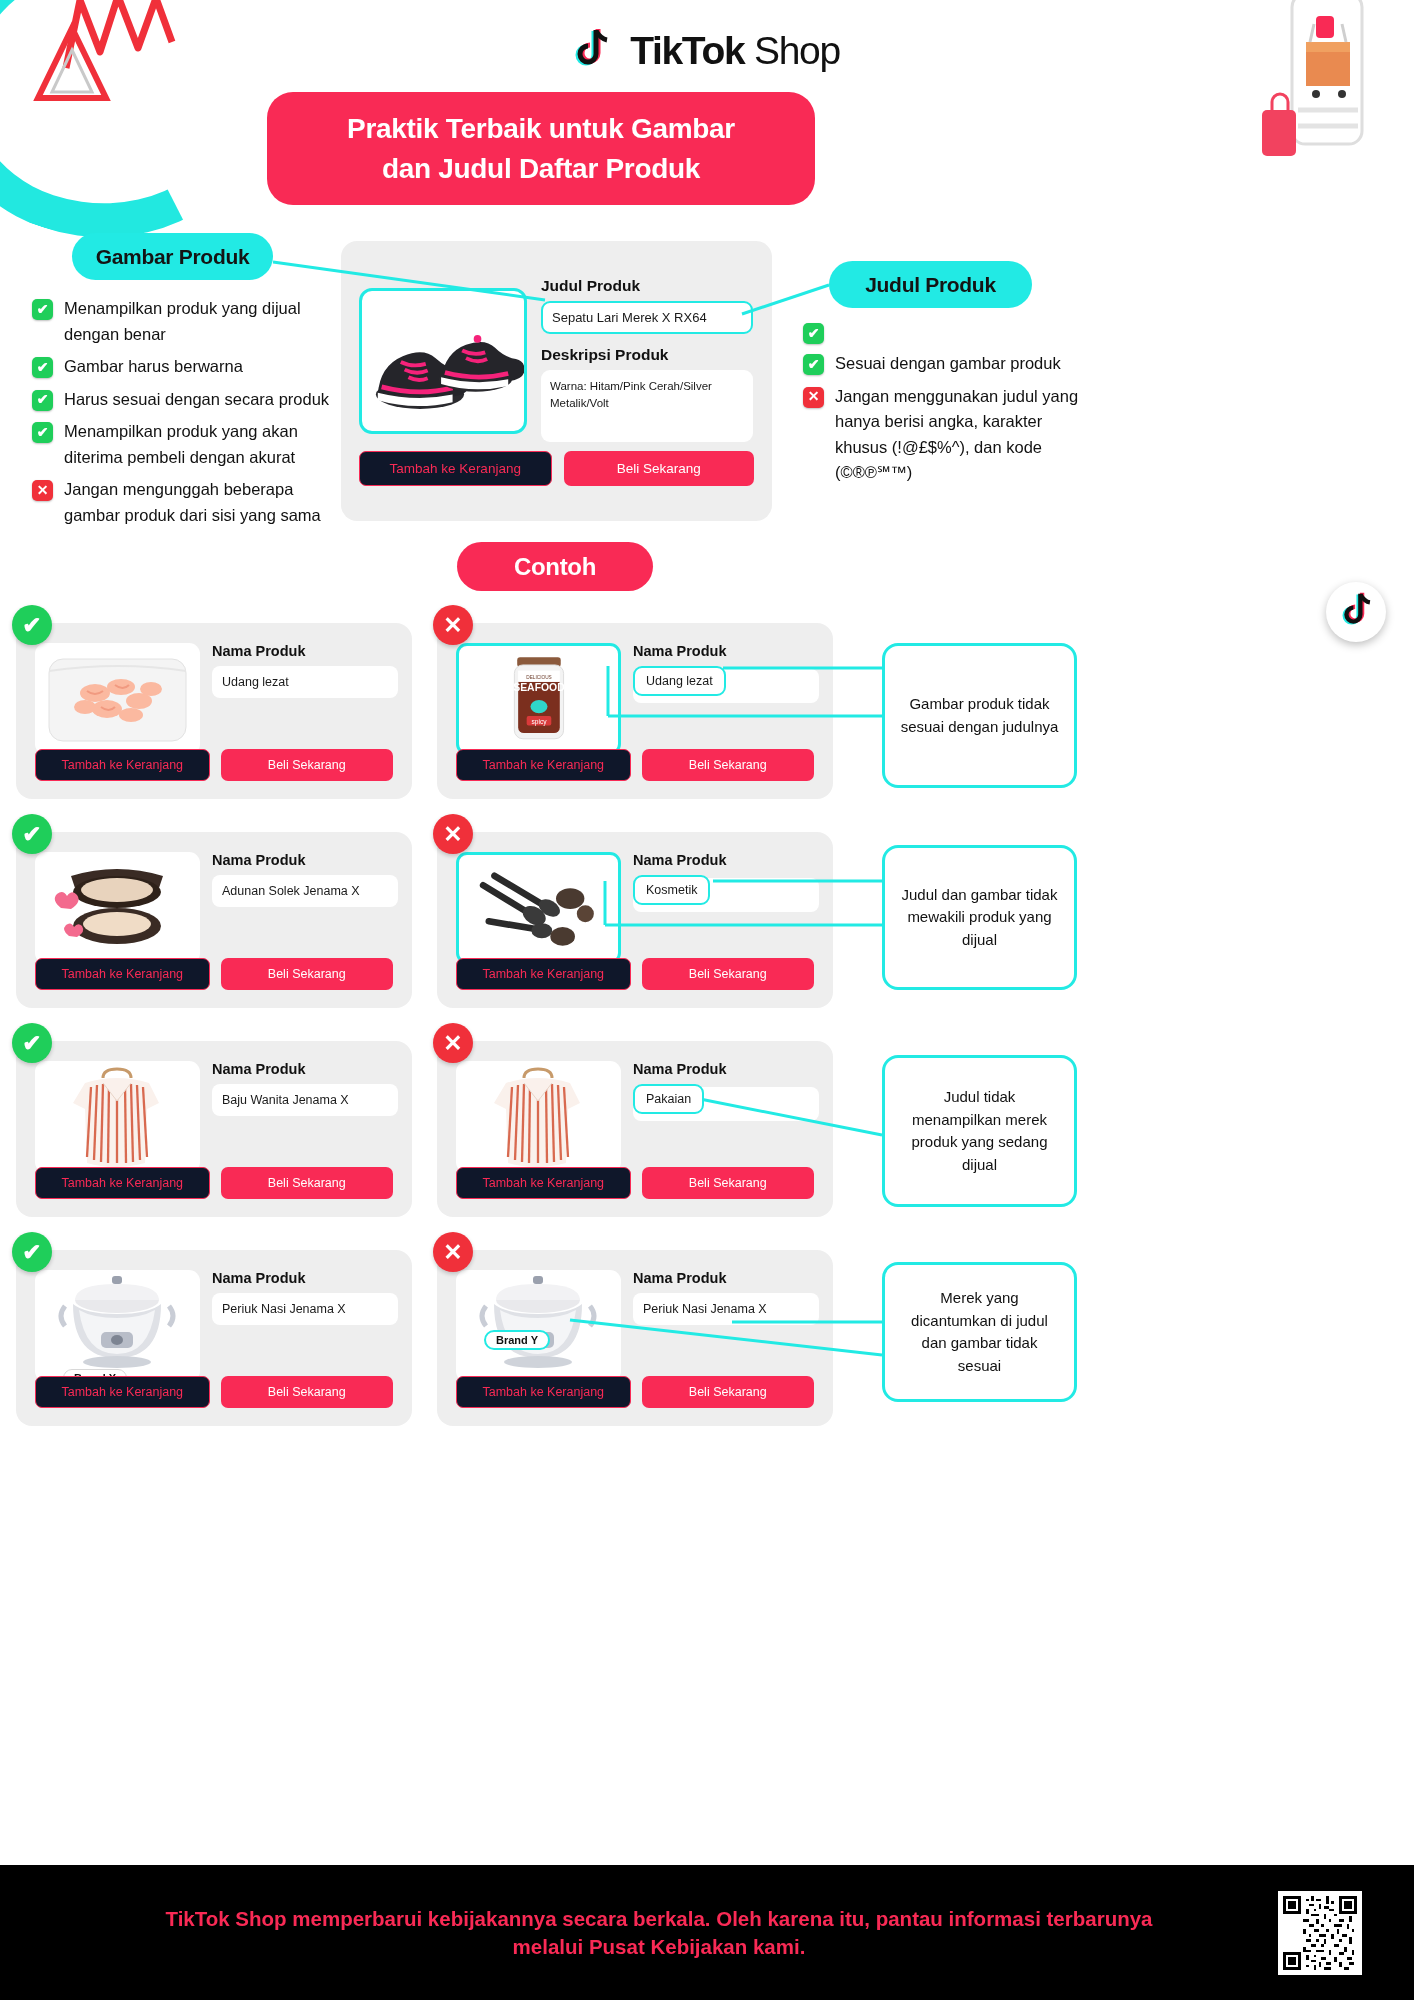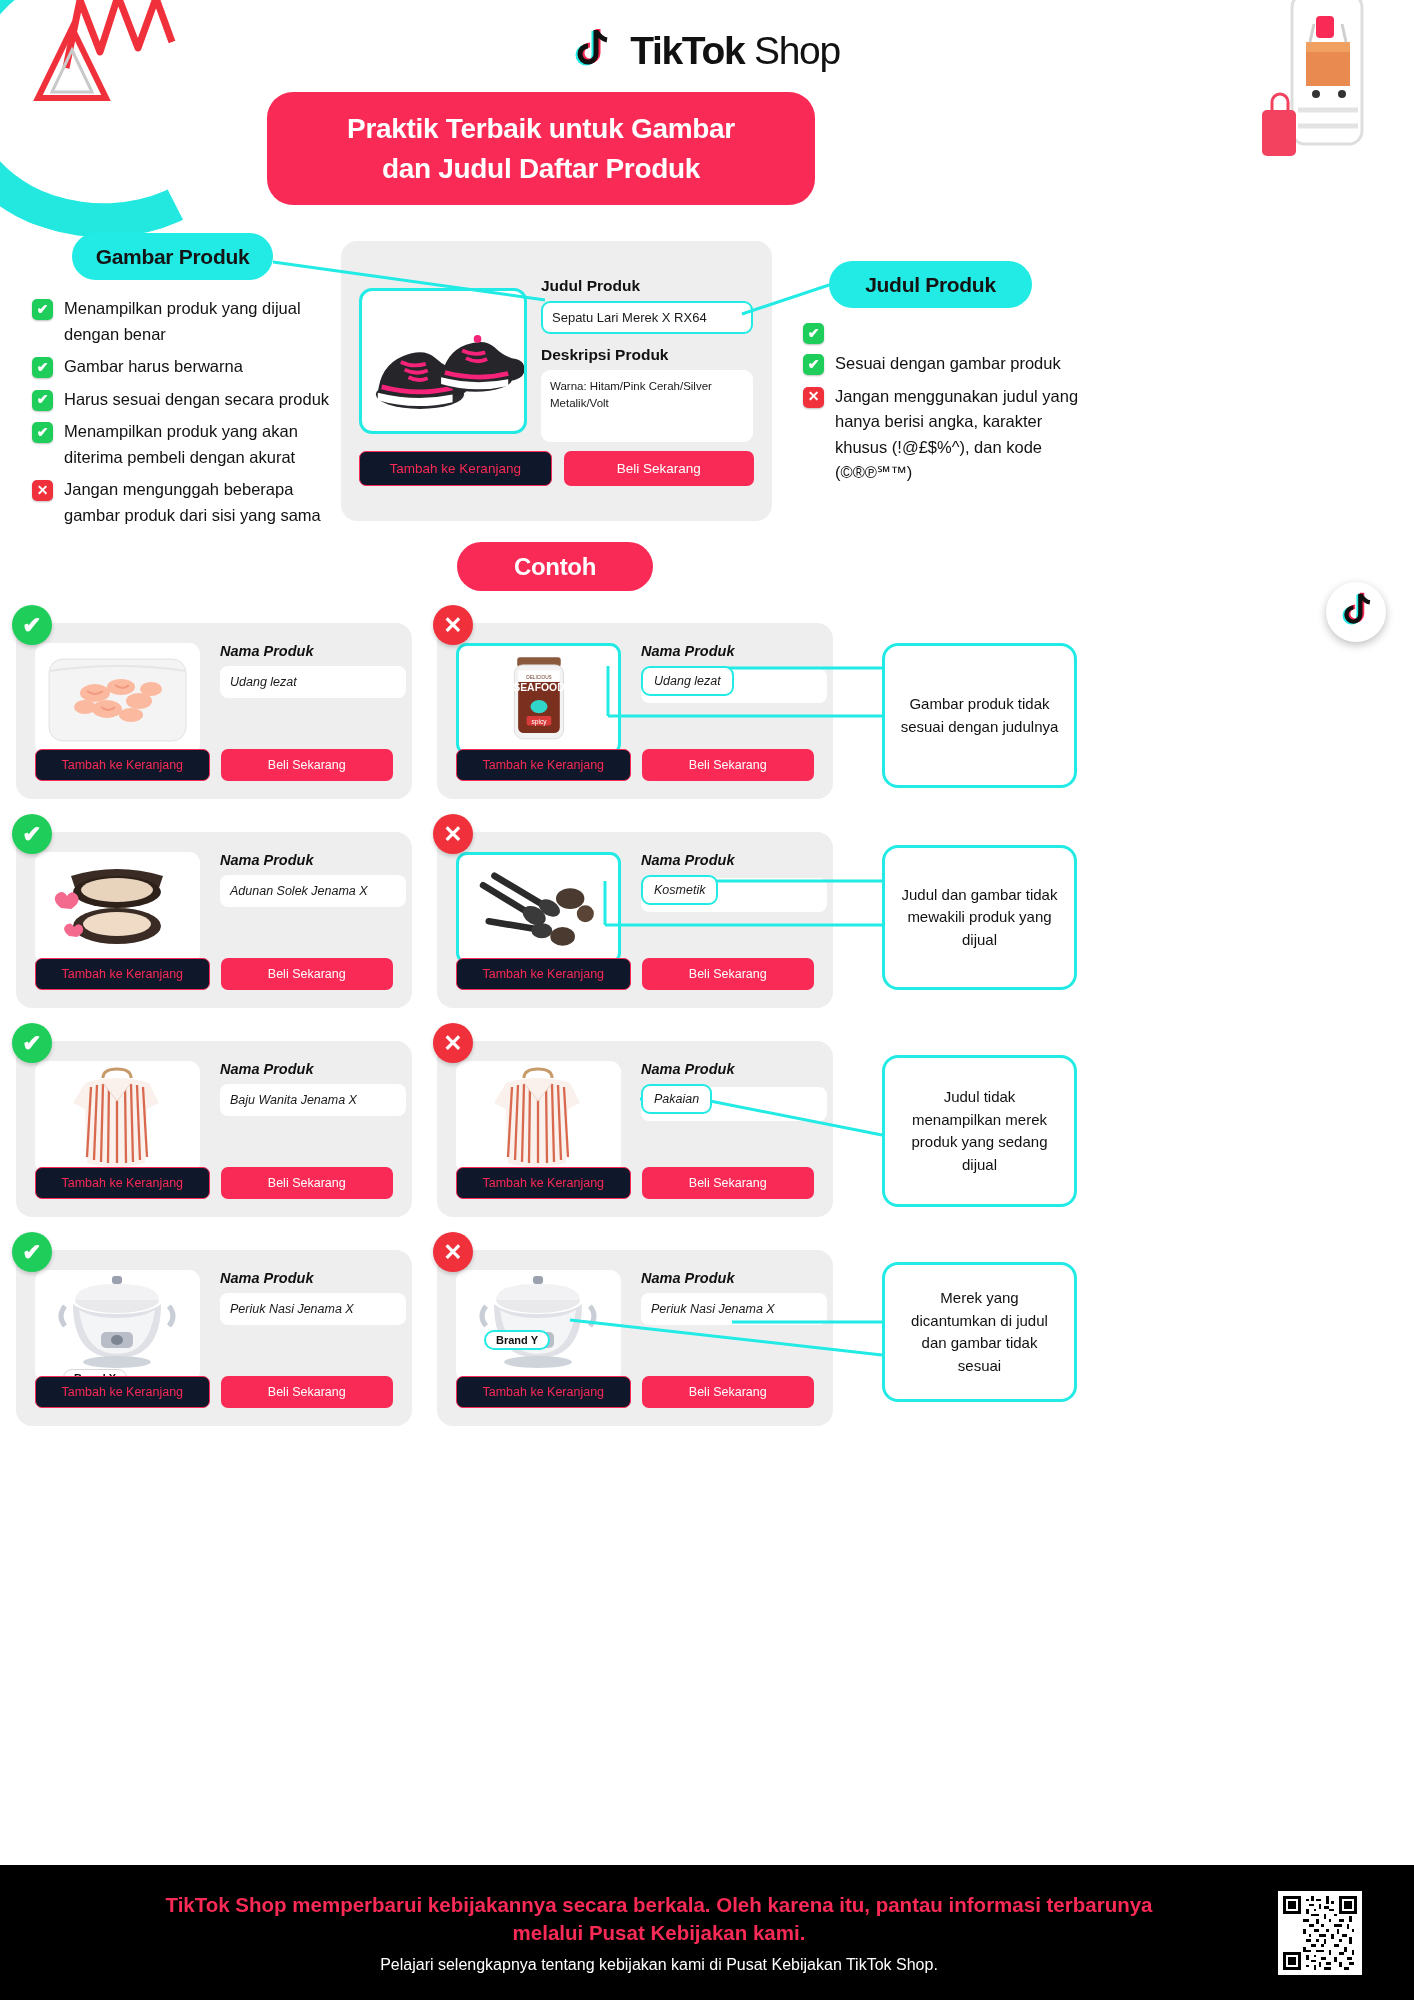--- a/index.html
+++ b/index.html
@@ -118,21 +118,21 @@
   .ex-card {
     position: absolute; width: 396px; height: 176px;
     background: #eeeeee; border-radius: 16px;
   }
   .ex-thumb {
     position: absolute; left: 19px; top: 20px; width: 165px; height: 112px;
     background: #fff; border-radius: 11px; overflow: hidden;
     display: flex; align-items: center; justify-content: center;
   }
   .ex-thumb.teal { border: 3px solid #22eae4; }
-  .ex-right { position: absolute; left: 204px; top: 20px; width: 186px; font-style: italic; }
+  .ex-right { position: absolute; left: 196px; top: 20px; width: 186px; }
   .ex-name-lbl { font-size: 14.5px; font-weight: 700; color: #111; margin-bottom: 7px; }
   .ex-field {
     background: #fff; border-radius: 8px; padding: 9px 10px;
     font-size: 12.5px; color: #1a1a1a;
   }
   .ex-field.highlight {
     border: 2.5px solid #22eae4; display: inline-block; padding: 6px 11px;
     border-radius: 9px; position: relative; z-index: 3;
   }
   .ex-btns {
@@ -526,21 +526,20 @@
           <div class="btn-fill">Beli Sekarang</div>
         </div>
       </div>
       <div class="status-badge bad" style="left: 433px; top: 1232px;">✕</div>
       <div class="callout" style="left: 882px; top: 1262px; height: 140px;">Merek yang dicantumkan di judul dan gambar tidak sesuai</div>
     </div>
 
   <div class="footer">
     <div class="footer-text">
       <div class="footer-main">TikTok Shop memperbarui kebijakannya secara berkala. Oleh karena itu, pantau informasi terbarunya melalui Pusat Kebijakan kami.</div>
-      <div class="footer-sub">Pelajari selengkapnya tentang kebijakan kami di Pusat Kebijakan TikTok Shop.</div>
     </div>
     <div class="qr">
       <svg viewBox="0 0 29 29" shape-rendering="crispEdges" width="74" height="74">
         <rect width="29" height="29" fill="#fff"></rect>
         <g fill="#000">
           <rect x="0" y="0" width="7" height="1"></rect>
             <rect x="0" y="6" width="7" height="1"></rect>
           <rect x="0" y="0" width="1" height="7"></rect>
             <rect x="6" y="0" width="1" height="7"></rect>
           <rect x="2" y="2" width="3" height="3"></rect>

